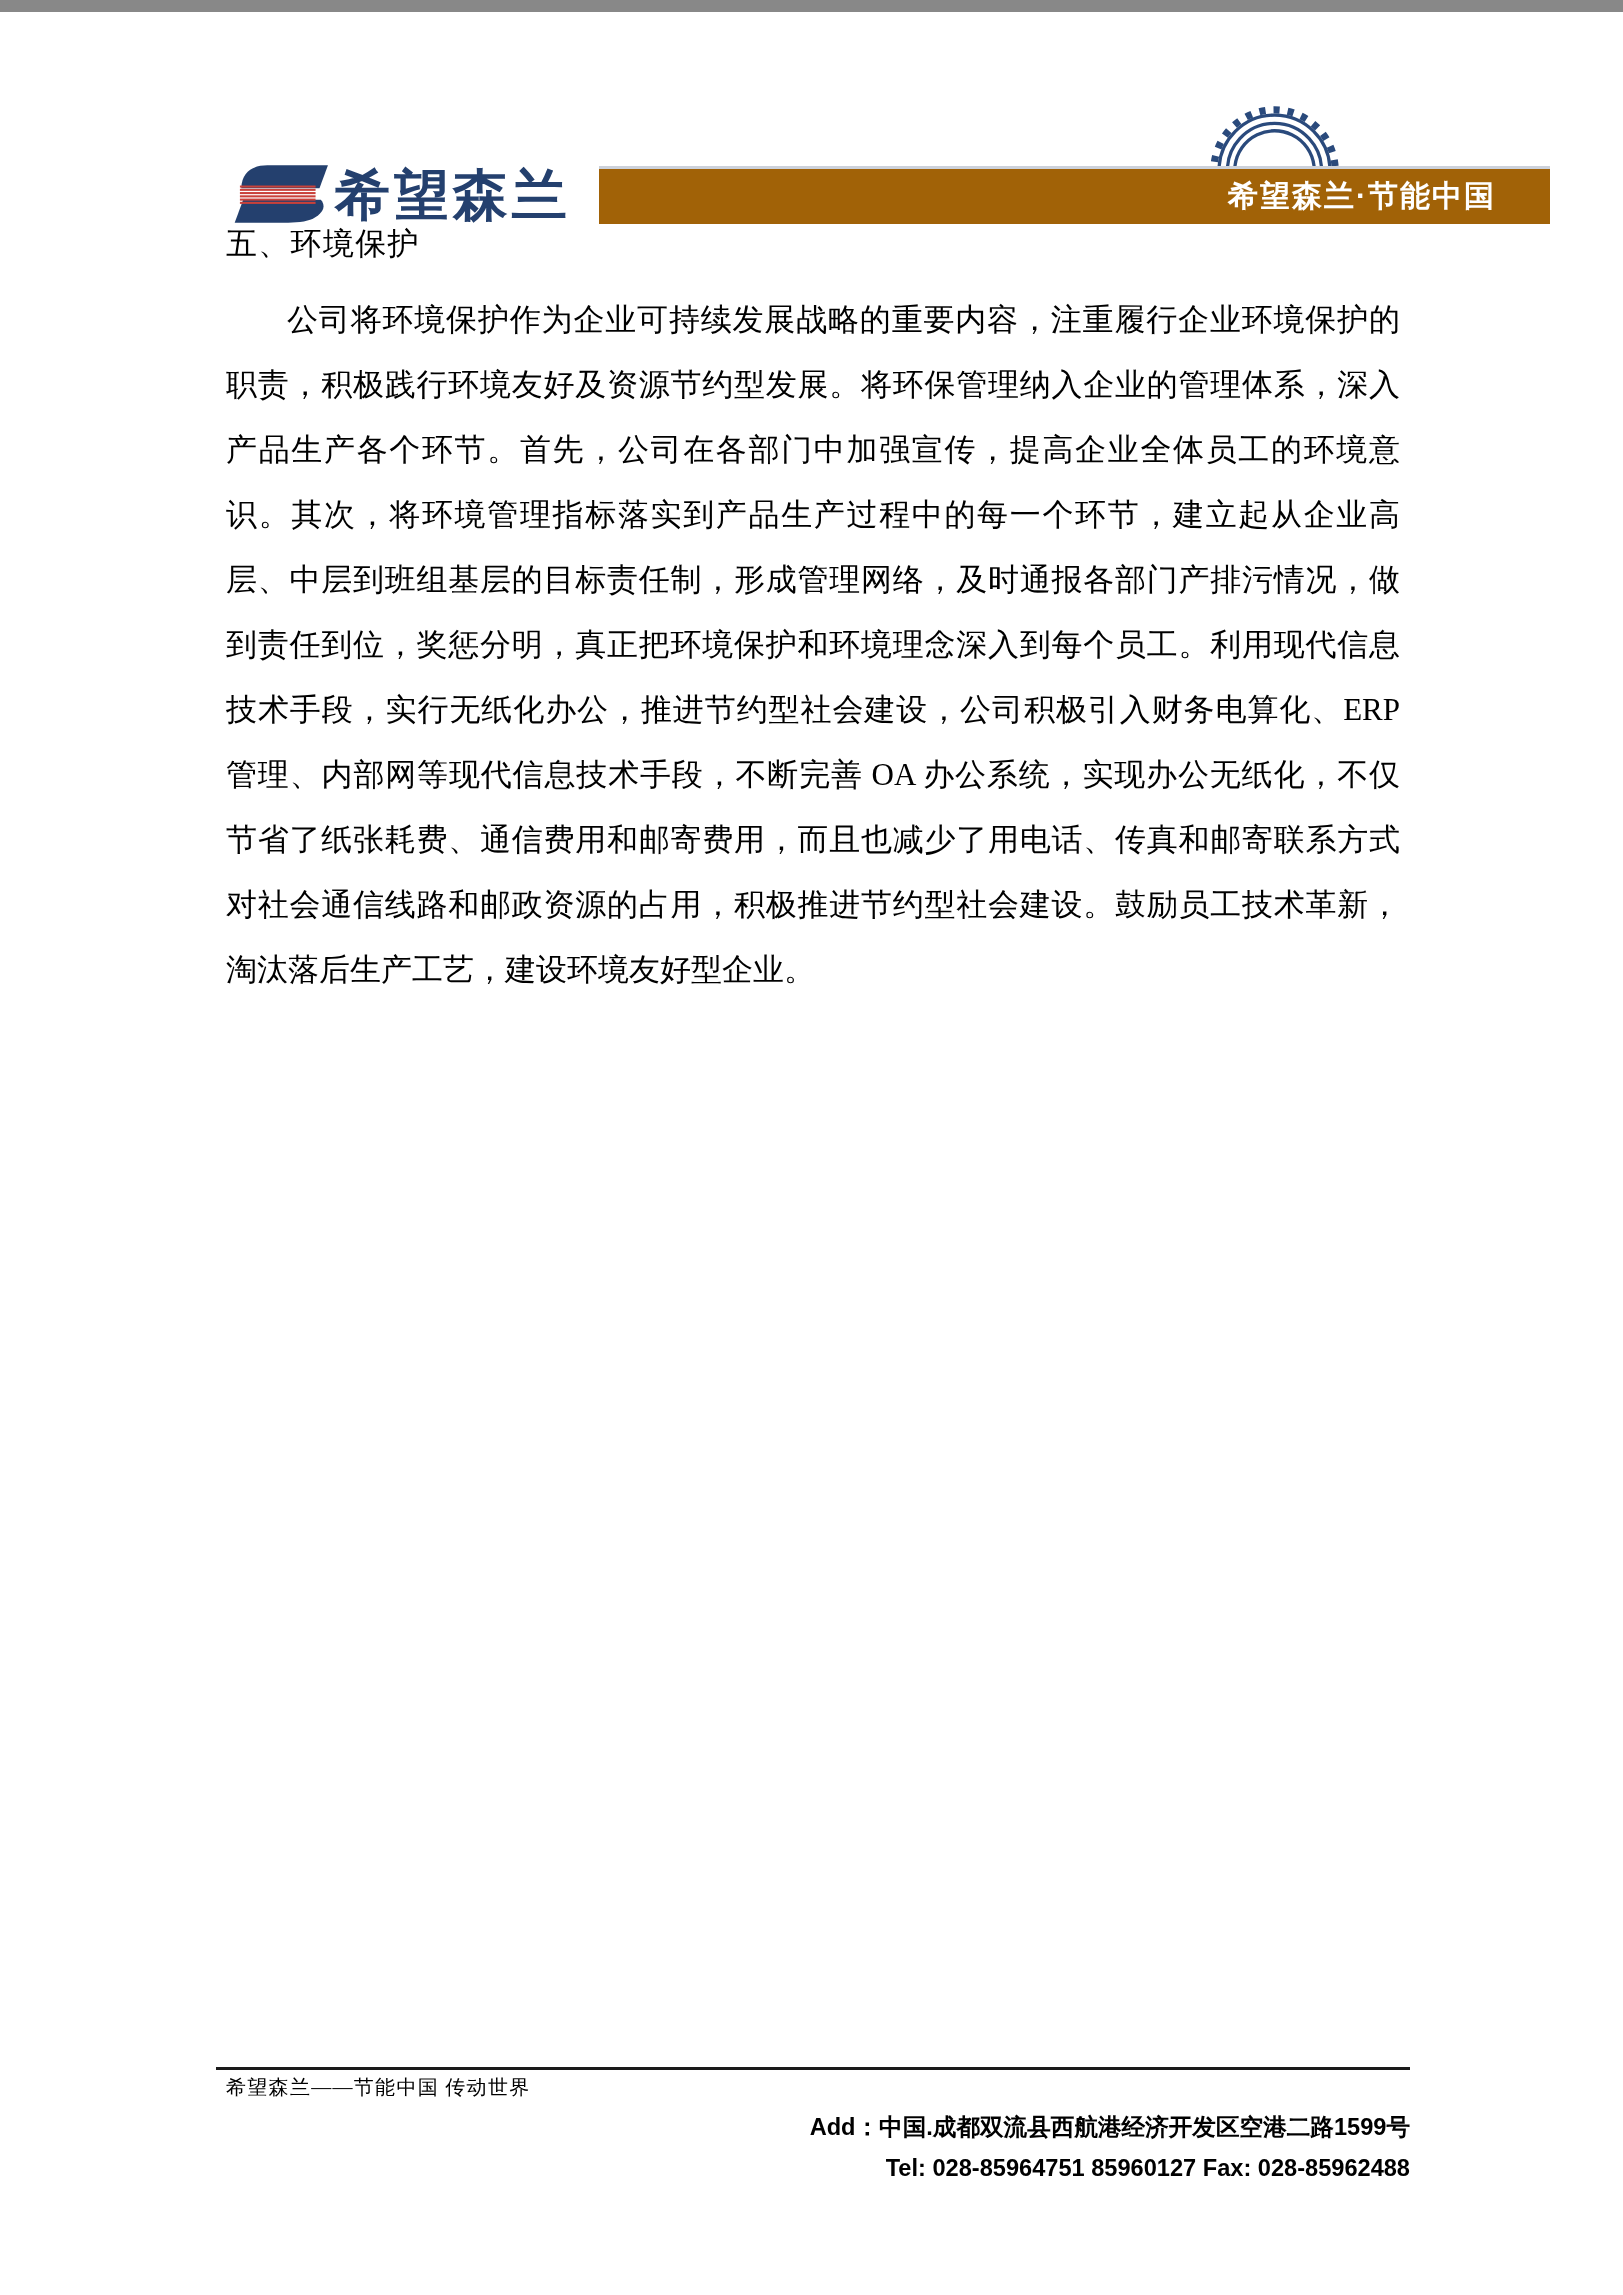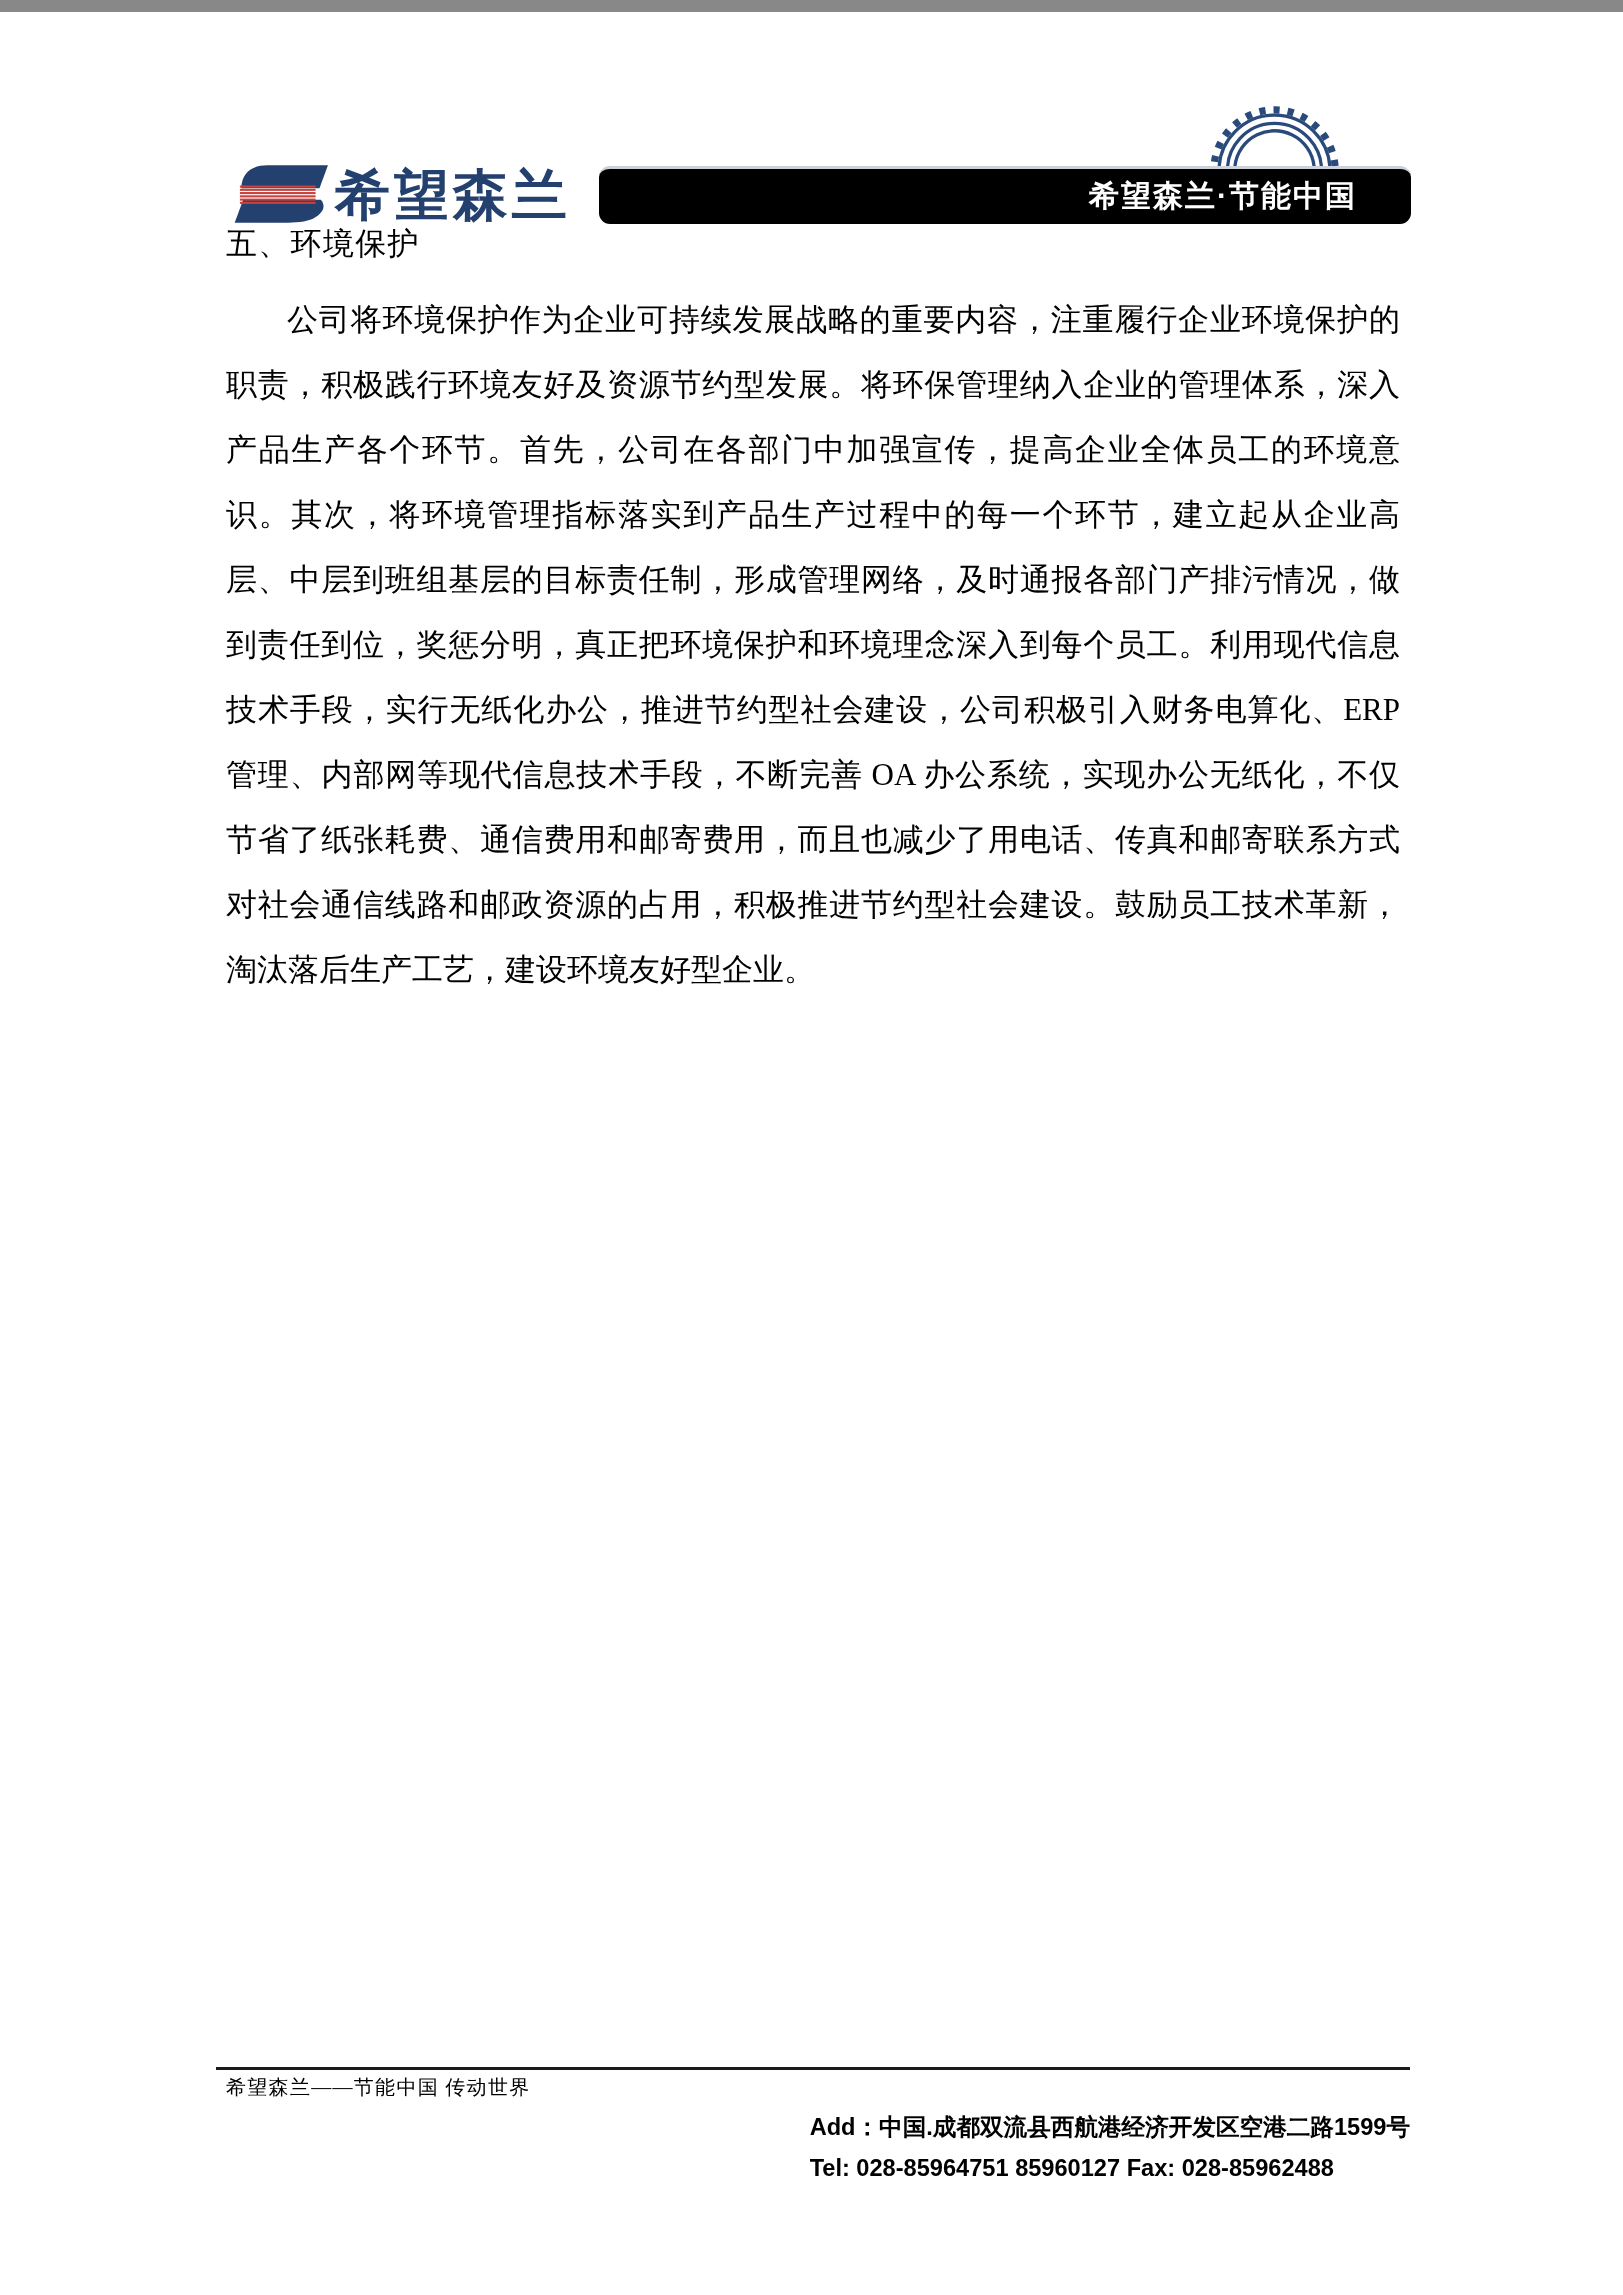--- a/index.html
+++ b/index.html
@@ -33,27 +33,26 @@
     font-weight: 800;
     font-size: 55px;
     letter-spacing: 3.9px;
     color: #24406e;
     white-space: nowrap;
   }
   .banner {
     position: absolute;
     left: 599px;
     top: 154px;
-    width: 812px;
+    width: 951px;
     height: 58px;
-    background: #000000;
+    background: #a16207;
     border-top: 3.3px solid #ccd1da;
     box-sizing: border-box;
     z-index: 2;
-    border-radius: 11px;
   }
   .banner-text {
     position: absolute;
     right: 54px;
     top: 0;
     height: 54px;
     line-height: 54px;
     font-family: "Liberation Sans", "DejaVu Sans", sans-serif;
     font-weight: bold;
     font-size: 30px;
@@ -110,21 +109,21 @@
     left: 226px;
     top: 2062px;
     font-size: 20px;
     letter-spacing: 1.3px;
     white-space: nowrap;
   }
   .footer-contact {
     position: absolute;
     right: 214px;
     top: 2095px;
-    text-align: left;
+    text-align: right;
     font-family: "Liberation Sans", "DejaVu Sans", sans-serif;
     font-weight: bold;
     font-size: 23.6px;
     line-height: 41px;
     white-space: nowrap;
   }
 </style>
 </head>
 <body>
 

